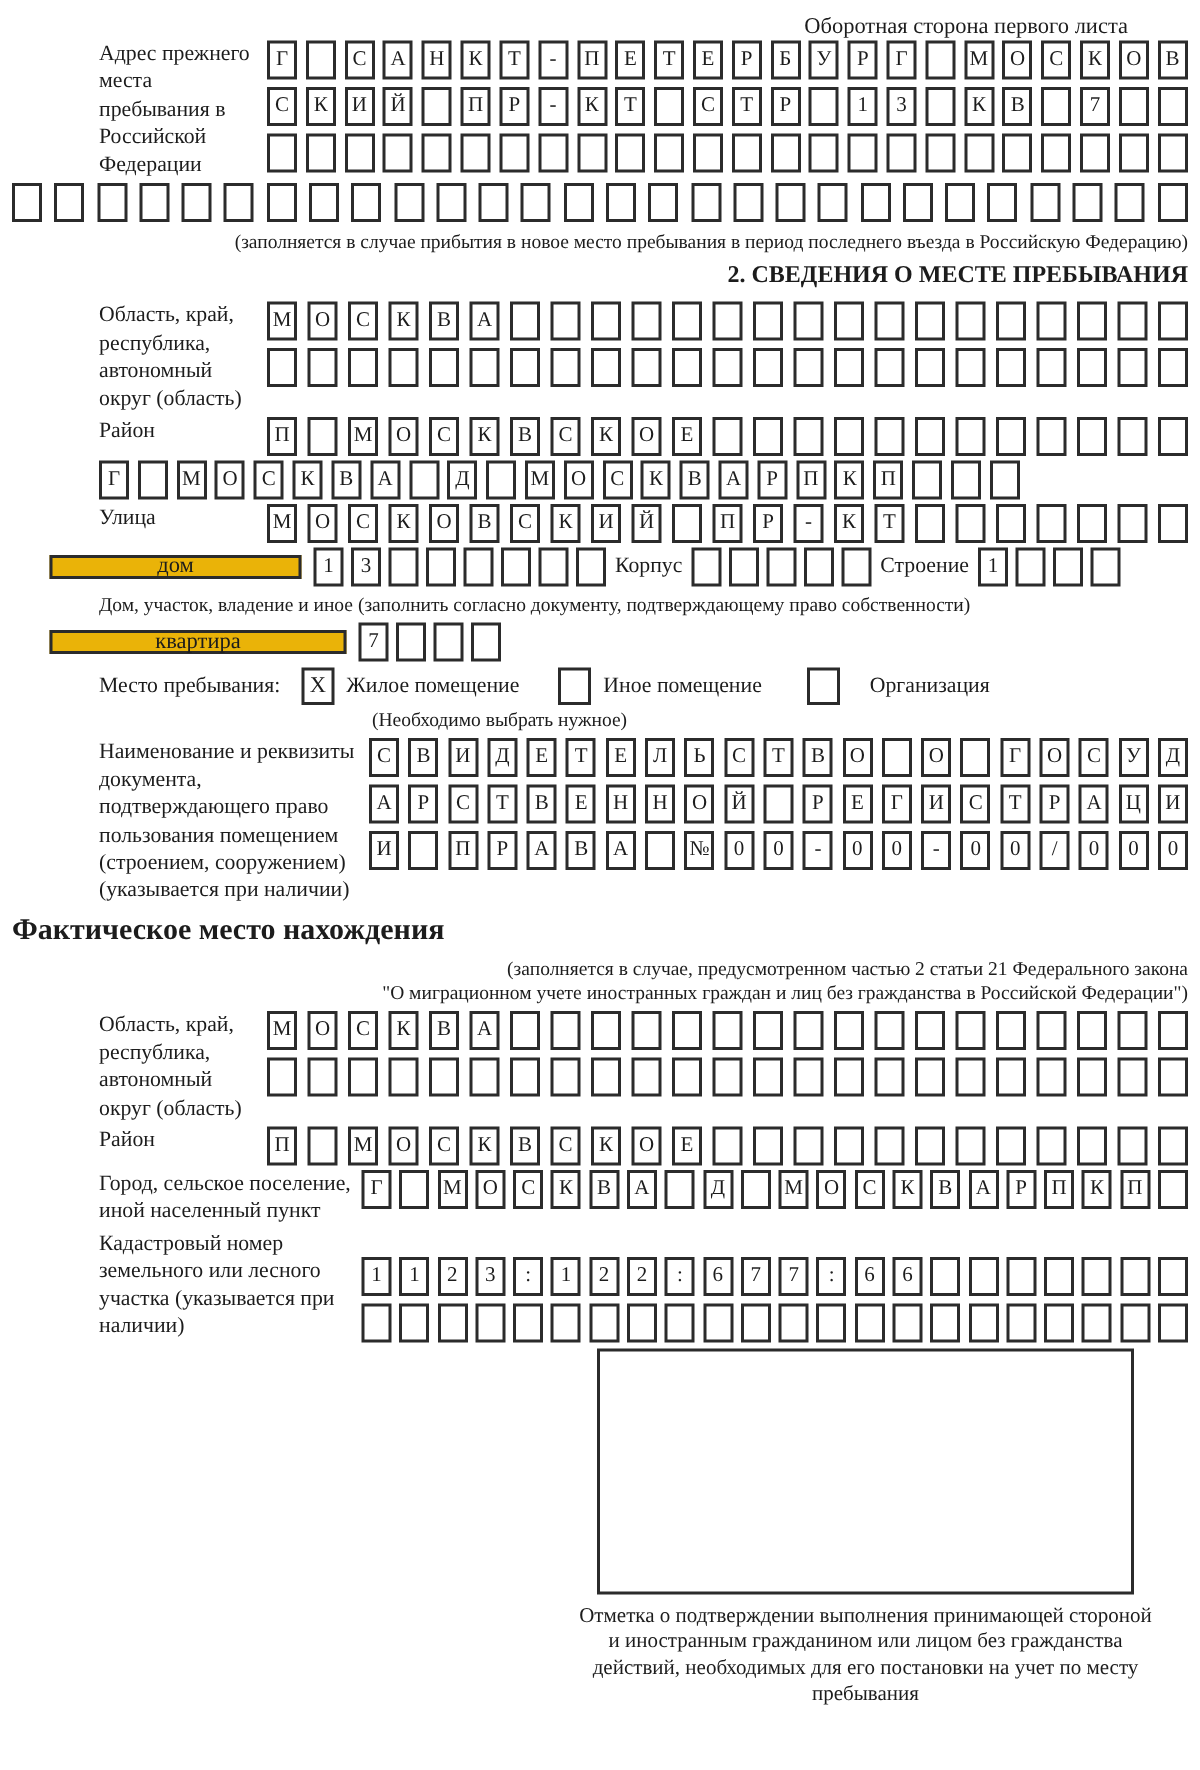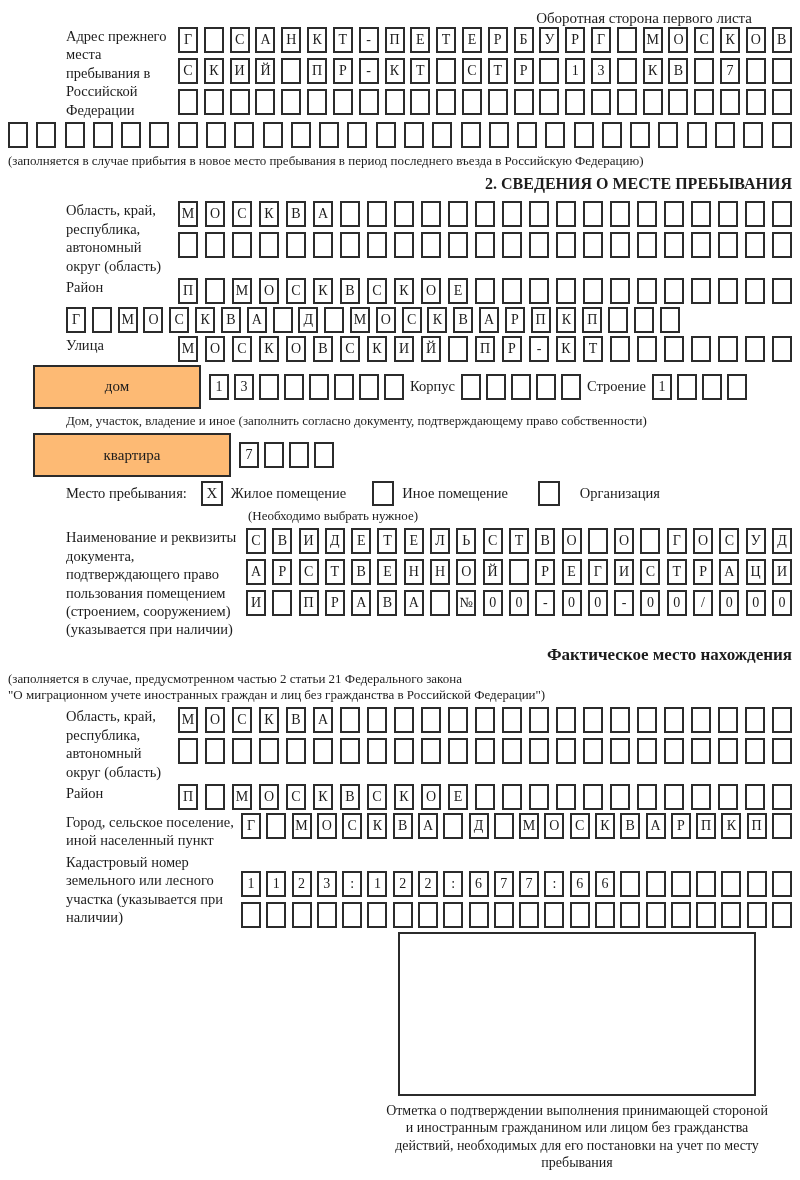--- a/index.html
+++ b/index.html
@@ -20,28 +20,28 @@
   .boxrow.just{justify-content:space-between;}
   .boxrow.gapped .cell{margin-right:5px;}
   .boxrow.gapped .cell:last-child{margin-right:0;}
   .cell{
     box-sizing:border-box;flex:0 0 auto;
     width:20px;height:26px;border:2px solid #2b2b2b;background:#fff;
     display:flex;align-items:center;justify-content:center;
     font-size:14px;line-height:1;
   }
   .note{font-size:13px;line-height:1.25;margin-bottom:4px;}
-  .center{text-align:left;}
+  .center{text-align:right;}
   .sect-title{font-size:16px;font-weight:bold;text-align:right;margin:6px 0 8px 0;}
-  .fact-title{font-size:17px;font-weight:bold;text-align:right;margin:6px 0 6px 0;}
+  .fact-title{font-size:20px;font-weight:bold;text-align:left;margin:6px 0 6px 0;}
   .inline{display:flex;align-items:center;}
   .bigbox{
-    box-sizing:border-box;border:2px solid #2b2b2b;height:44px;
+    box-sizing:border-box;border:2px solid #2b2b2b;height:16px;
     display:flex;align-items:center;justify-content:center;
-    font-size:15px;flex:0 0 auto;background:#fdba74;
+    font-size:15px;flex:0 0 auto;background:#eab308;
   }
   .inline-label{font-size:14.5px;margin:0 6px;white-space:nowrap;}
   .house-row{margin-left:25px;margin-bottom:4px;}
   .checkbox{
     box-sizing:border-box;width:22px;height:25px;border:2px solid #2b2b2b;
     display:flex;align-items:center;justify-content:center;
     font-size:15px;flex:0 0 auto;margin:0 8px 0 14px;background:#fff;
   }
   .opt-label{font-size:14.5px;white-space:nowrap;}
   .stay{margin-bottom:2px;text-align:right;}

